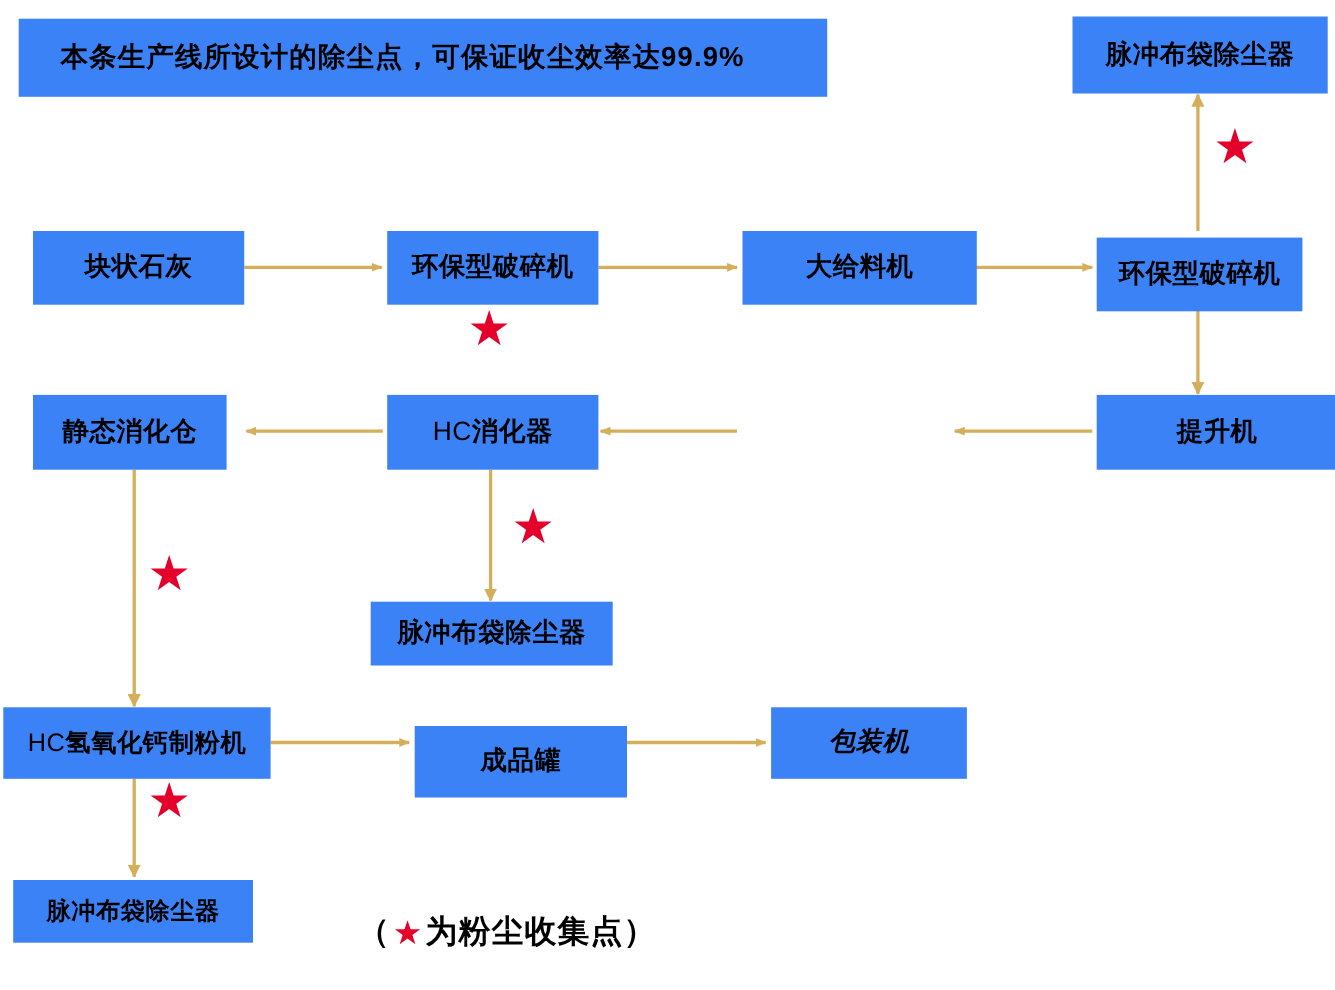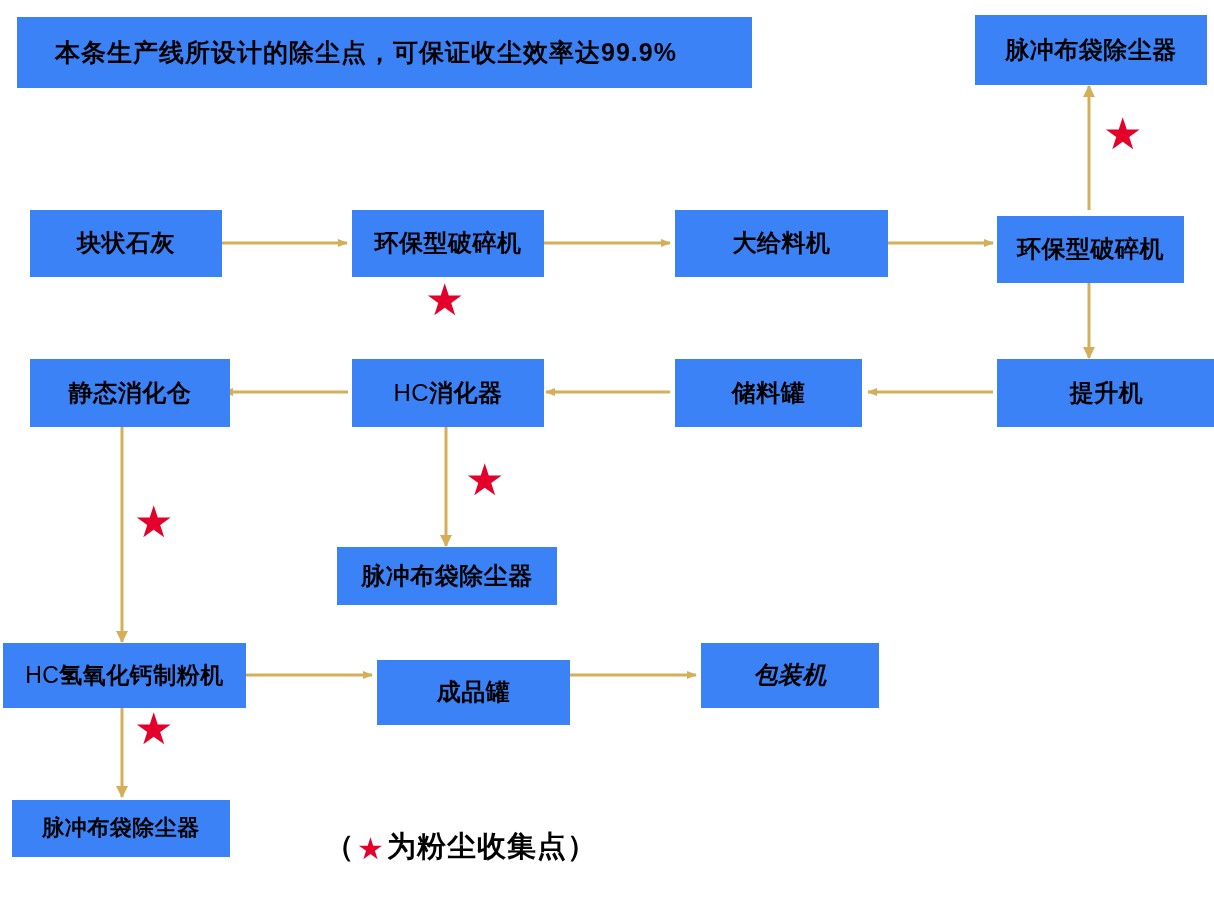--- a/index.html
+++ b/index.html
@@ -141,32 +141,29 @@
   </div>
 
   <div class="node" style="left:675px; top:210px; width:213px; height:67px; font-size:24px;">
     <span>大给料机</span>
   </div>
 
   <div class="node" style="left:997px; top:216px; width:187px; height:67px; font-size:24px;">
     <span>环保型破碎机</span>
   </div>
 
-  <div class="node" style="left:30px; top:359px; width:200px; height:68px; font-size:24px;">
+  <div class="node" style="left:30px; top:359px; width:176px; height:68px; font-size:24px;">
     <span>静态消化仓</span>
   </div>
 
   <div class="node" style="left:352px; top:359px; width:192px; height:68px; font-size:24px;">
     <span class="hc">HC</span>
       <span>消化器</span>
   </div>
 
-  <div class="node" style="left:675px; top:359px; width:187px; height:68px; font-size:24px;">
-    <span>储料罐</span>
-  </div>
 
   <div class="node" style="left:997px; top:359px; width:219px; height:68px; font-size:24px;">
     <span>提升机</span>
   </div>
 
   <div class="node" style="left:337px; top:547px; width:220px; height:58px; font-size:24px;">
     <span>脉冲布袋除尘器</span>
   </div>
 
   <div class="node" style="left:3px; top:643px; width:243px; height:65px; font-size:23px;">

